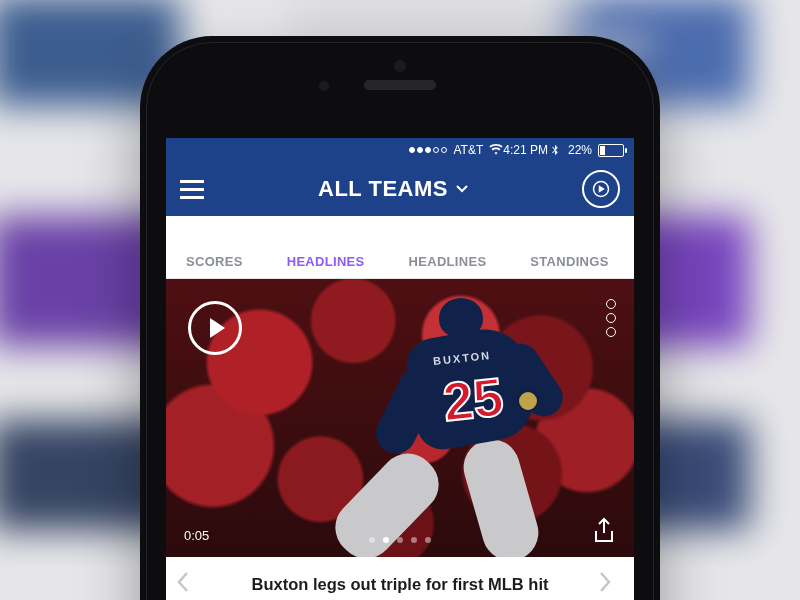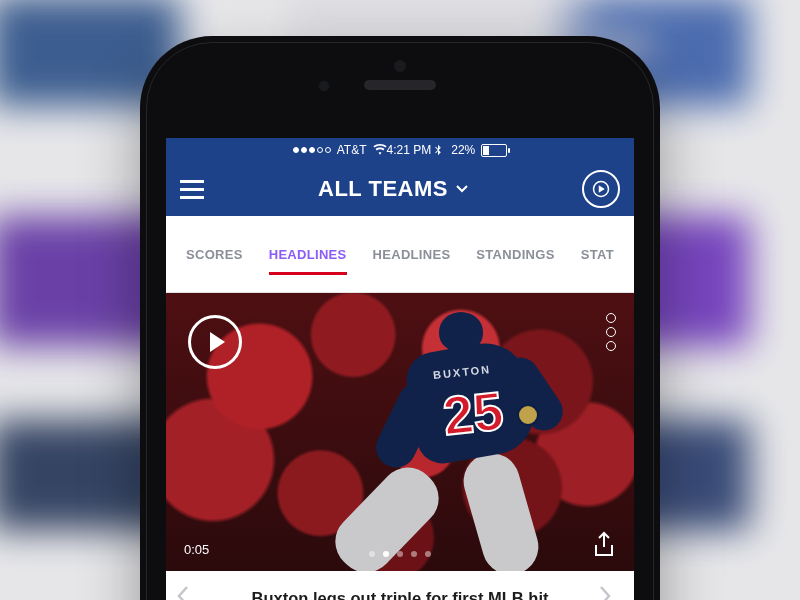--- a/index.html
+++ b/index.html
@@ -19,40 +19,40 @@
 
   
   .phone{position:absolute;left:140px;top:36px;width:520px;height:640px;background:#0d0d0f;border-radius:72px;box-shadow:0 30px 60px rgba(0,0,0,.35)}
   .phone::before{content:"";position:absolute;inset:6px;border-radius:66px;border:1px solid #262629}
   .earpiece{position:absolute;top:44px;left:50%;transform:translateX(-50%);width:72px;height:10px;background:#26262a;border-radius:6px}
   .camera{position:absolute;top:44px;left:50%;transform:translateX(-82px);width:12px;height:12px;background:#1a1b1e;border-radius:50%;box-shadow:inset 0 0 2px #000}
   .sensor{position:absolute;top:24px;left:50%;transform:translateX(-6px);width:12px;height:12px;background:#1a1b1e;border-radius:50%}
   .screen{position:absolute;left:26px;right:26px;top:102px;bottom:0;background:#fff;overflow:hidden}
 
   
-  .status{height:24px;background:#1d428a;color:#fff;display:flex;align-items:center;justify-content:center;padding:0 10px;font-size:12px}
+  .status{height:24px;background:#1d428a;color:#fff;display:flex;align-items:center;justify-content:flex-end;padding:0 10px;font-size:12px}
   .status .l,.status .r{display:flex;align-items:center;gap:6px}
   .sig{display:flex;gap:2px;align-items:flex-end}
   .sig span{width:6px;height:6px;border-radius:50%;border:1px solid #fff;box-sizing:border-box}
   .sig span.f{background:#fff}
   .wifi,.bt{width:14px;height:14px}
   .battshell{width:24px;height:11px;border:1px solid #fff;border-radius:2px;position:relative}
   .battshell::after{content:"";position:absolute;right:-4px;top:3px;width:2px;height:5px;background:#fff;border-radius:1px}
   .battfill{position:absolute;left:1px;top:1px;bottom:1px;width:22%;background:#fff}
 
   
   .nav{height:54px;background:#1d428a;color:#fff;display:flex;align-items:center;justify-content:space-between;padding:0 14px}
   .nav-title{font-weight:700;letter-spacing:.5px;font-size:22px;display:flex;align-items:center;gap:8px}
   .hamb{display:flex;flex-direction:column;gap:5px}
   .hamb span{width:24px;height:3px;background:#fff}
   .logo{width:34px;height:34px;border:2px solid #fff;border-radius:50%;display:flex;align-items:center;justify-content:center}
   .logo svg{width:18px;height:18px}
 
   
-  .tabs{height:44px;background:#fff;display:flex;align-items:center;gap:26px;padding:16px 20px;border-bottom:1px solid #e3e3e6;overflow:hidden}
+  .tabs{height:44px;background:#fff;display:flex;align-items:flex-end;gap:44px;padding:9px 20px;border-bottom:1px solid #e3e3e6;overflow:hidden}
   .tab{font-size:13px;font-weight:700;color:#8a8f99;letter-spacing:.3px;position:relative}
   .tab.active{color:#8b5cf6}
   .tab.active::after{content:"";position:absolute;left:0;right:0;bottom:-13px;height:3px;background:#d5001c}
 
   
   .hero{position:relative;height:278px;background:#3a1012;overflow:hidden}
   .crowd{position:absolute;inset:0;background:
     radial-gradient(circle at 20% 30%,#b02127 0 12%,transparent 13%),
     radial-gradient(circle at 40% 15%,#8f1b20 0 11%,transparent 12%),
     radial-gradient(circle at 63% 20%,#c43036 0 10%,transparent 11%),

